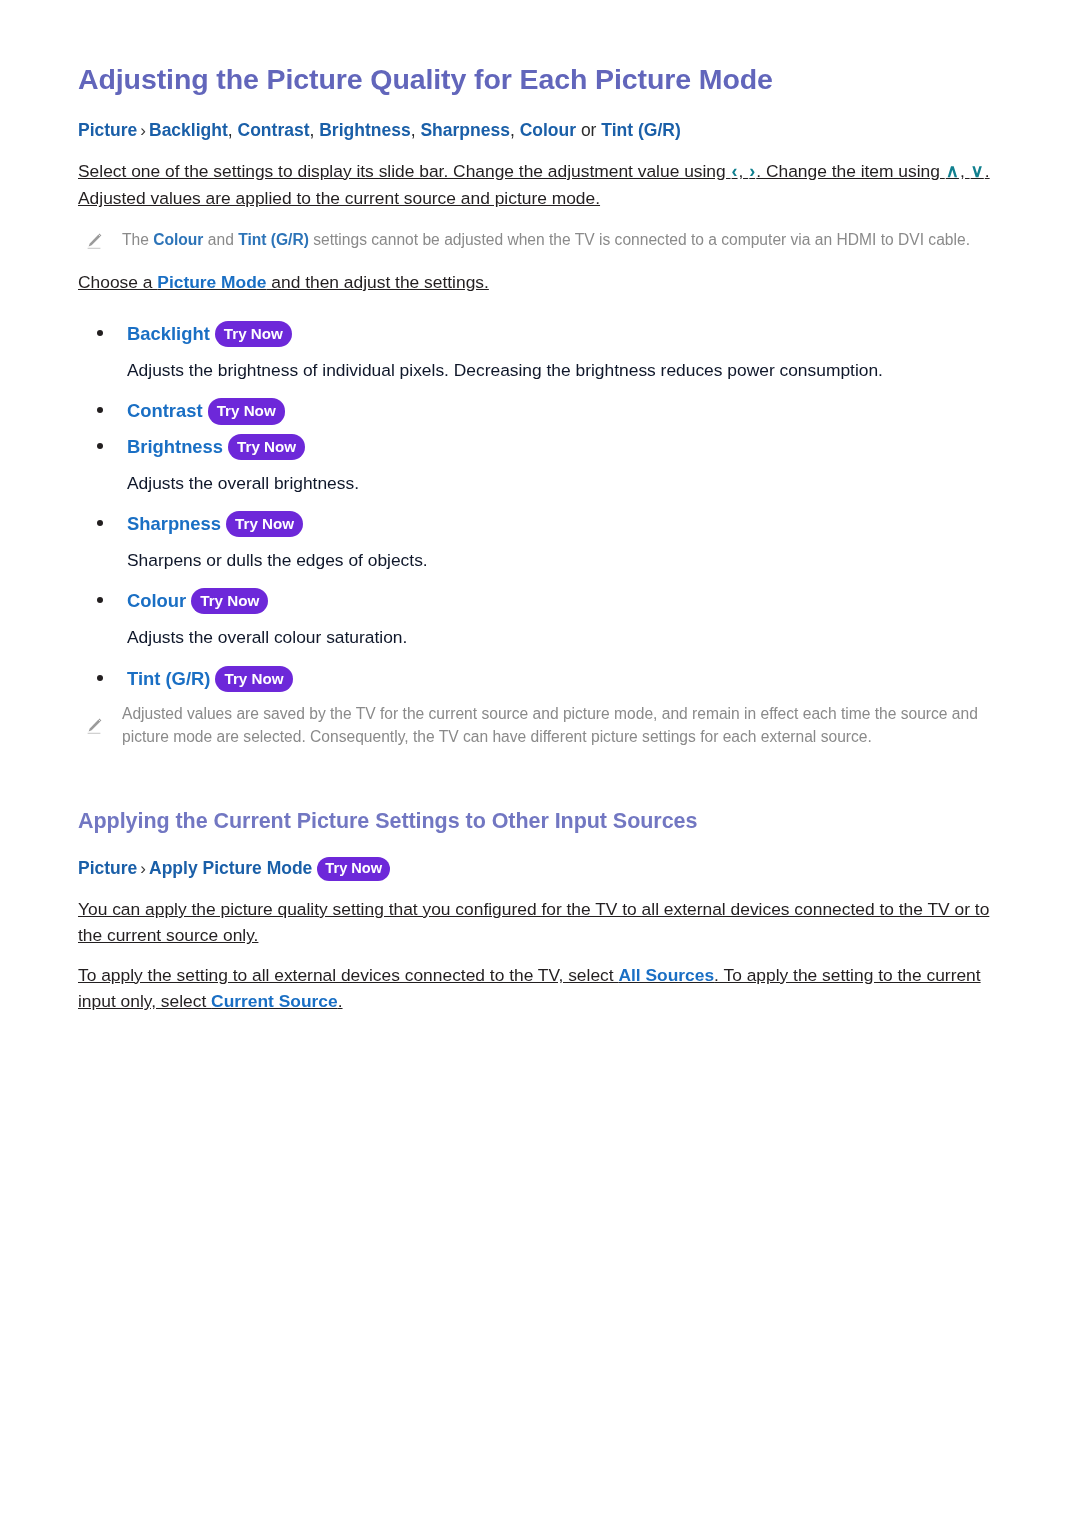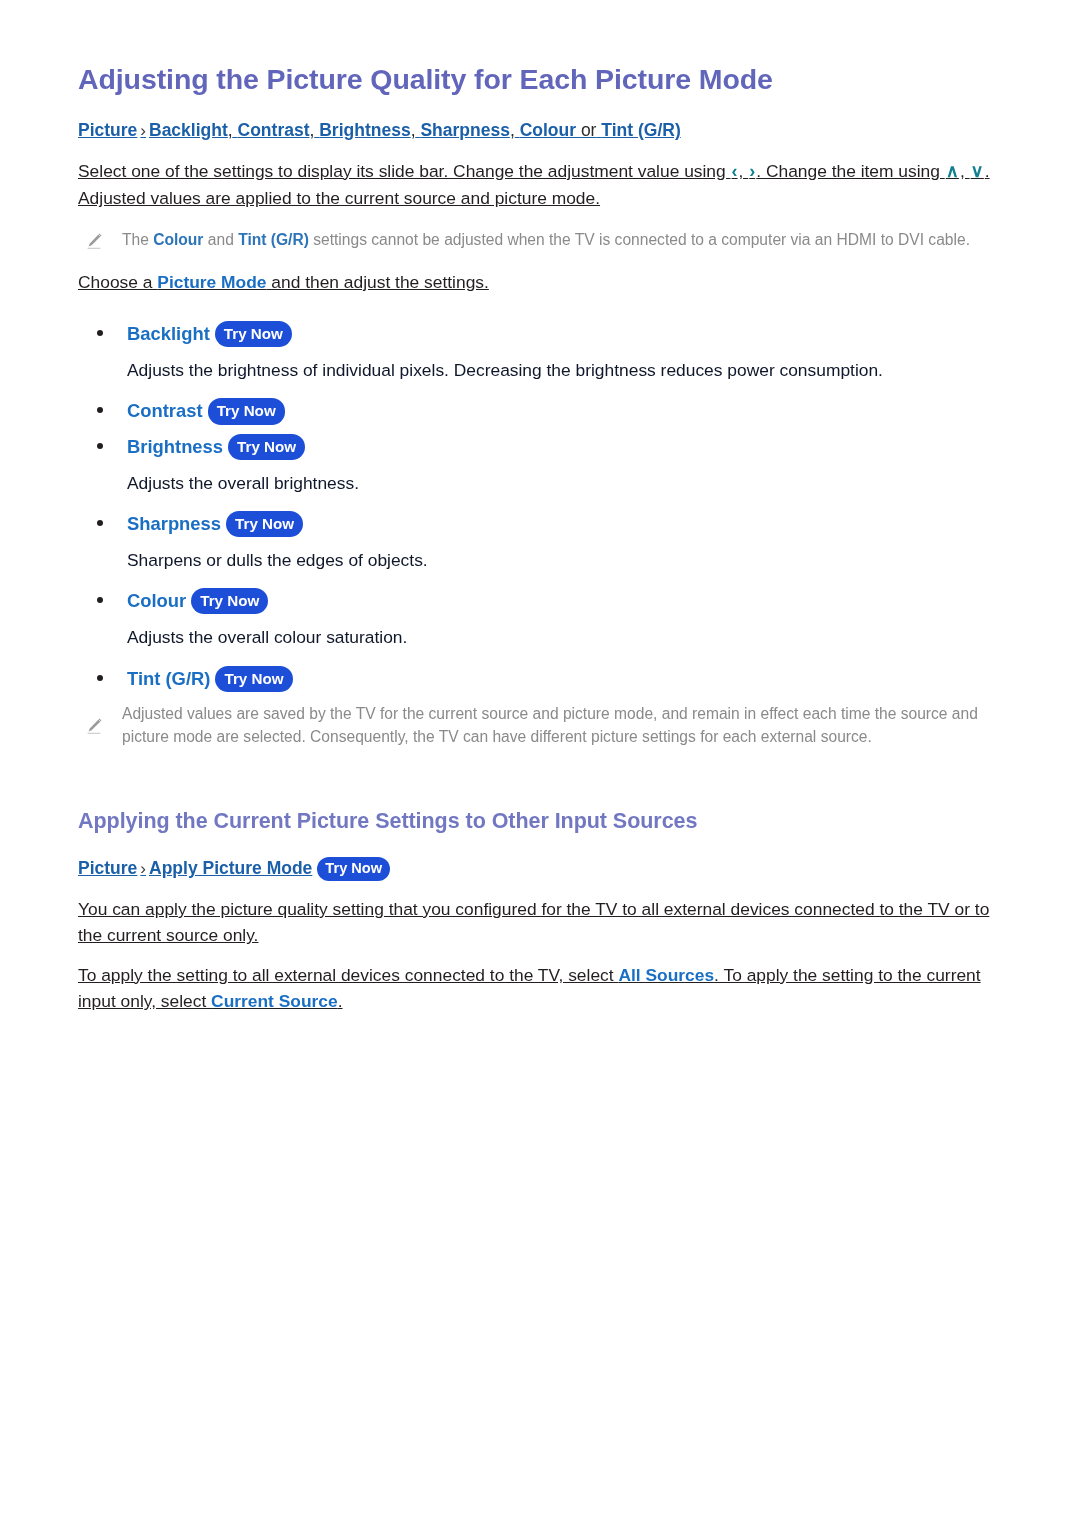--- a/index.html
+++ b/index.html
@@ -40,21 +40,20 @@
     line-height: 1.2;
   }
 
   
   .breadcrumb {
     font-size: 17.5px;
     font-weight: bold;
     color: #1a5fa8;
     margin: 0 0 14px 0;
     line-height: 1.45;
-    text-decoration: underline;
   }
   .breadcrumb .bc-sep {
     color: #3b3b3b;
     font-weight: normal;
     padding: 0 3px;
     font-size: 17px;
   }
   .breadcrumb .bc-plain {
     color: #2a2a2a;
     font-weight: normal;
@@ -142,21 +141,21 @@
     color: #0f172a;
     margin: 0 0 16px 0;
     padding-left: 49px;
     max-width: 900px;
   }
   .bullet-desc.last { margin-bottom: 28px; }
 
   
   .try-now {
     display: inline-block;
-    background: #1d4ed8;
+    background: #6d28d9;
     color: #ffffff;
     font-size: 15.2px;
     font-weight: bold;
     line-height: 1;
     padding: 5px 9px 6px 9px;
     border-radius: 13px;
     margin-left: 5px;
     position: relative;
     top: -1px;
     vertical-align: baseline;

